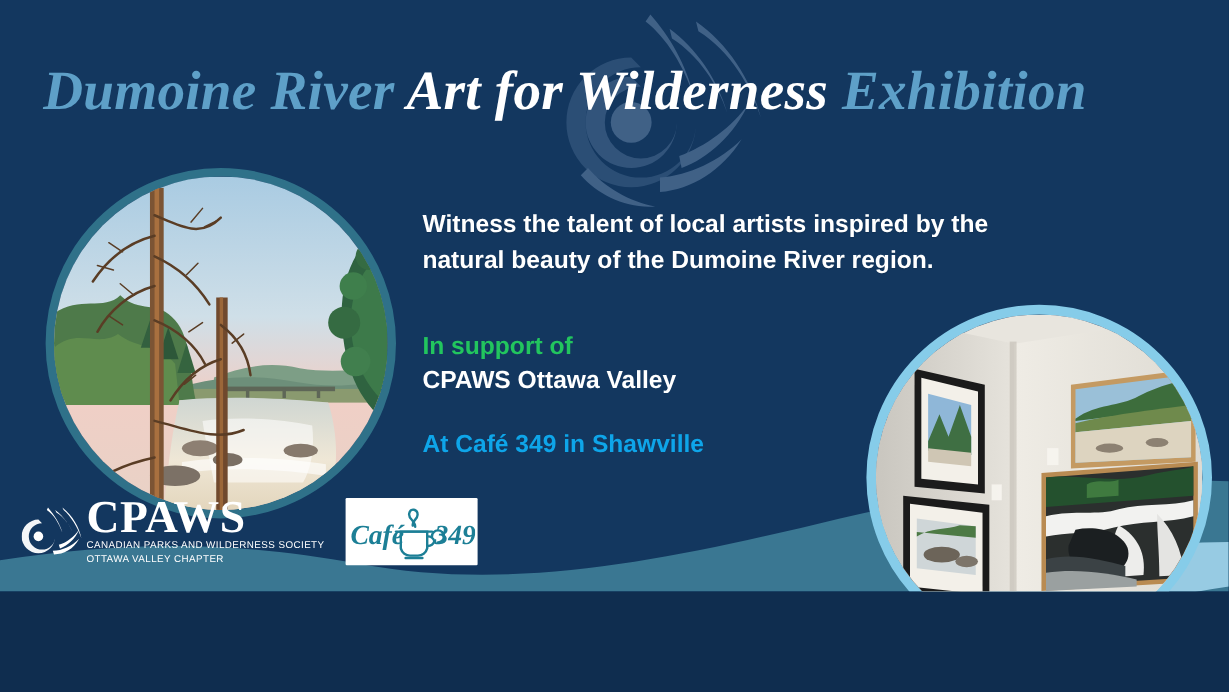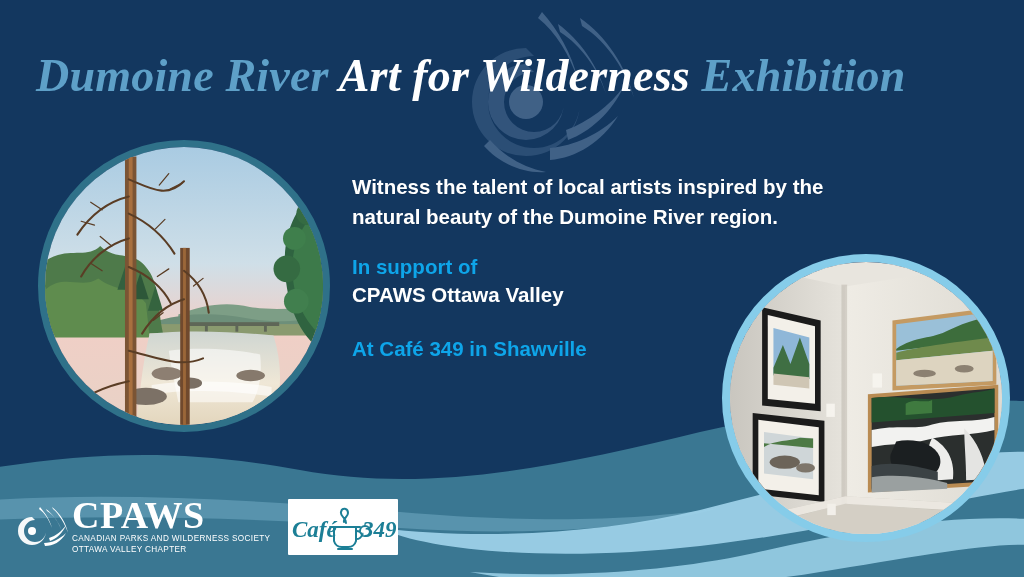--- a/index.html
+++ b/index.html
@@ -3,21 +3,21 @@
 <meta charset="utf-8">
 <style>
   html, body {
     margin: 0;
     padding: 0;
     background: #0f2d4f;
   }
   #poster {
     position: relative;
     width: 1024px;
-    height: 577px;
+    height: 493px;
     overflow: hidden;
     background: #13375f;
     font-family: "Liberation Sans", sans-serif;
     user-select: none;
   }
 
   
   .bg-navy {
     position: absolute;
     inset: 0;
@@ -62,27 +62,27 @@
     position: absolute;
     left: 352px;
     top: 172px;
     width: 500px;
     color: #ffffff;
   }
   .lede {
     font-size: 20.5px;
     font-weight: bold;
     line-height: 1.45;
-    margin: 0 0 24px 0;
+    margin: 0 0 46px 0;
     text-shadow: 0 1px 1px rgba(0,0,0,.15);
   }
   .support-label {
     font-size: 20.5px;
     font-weight: bold;
-    color: #0ea5e9;
+    color: #22c55e;
     margin: 0 0 4px 0;
   }
   .support-name {
     font-size: 20.5px;
     font-weight: bold;
     color: #ffffff;
     margin: 0 0 30px 0;
   }
   .dates {
     font-size: 20.5px;

